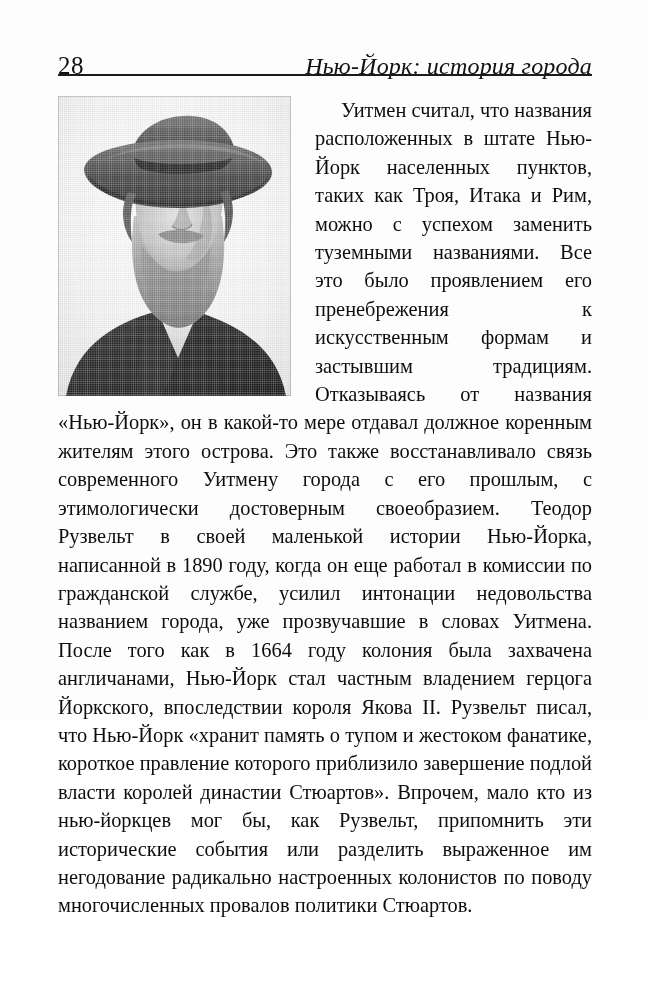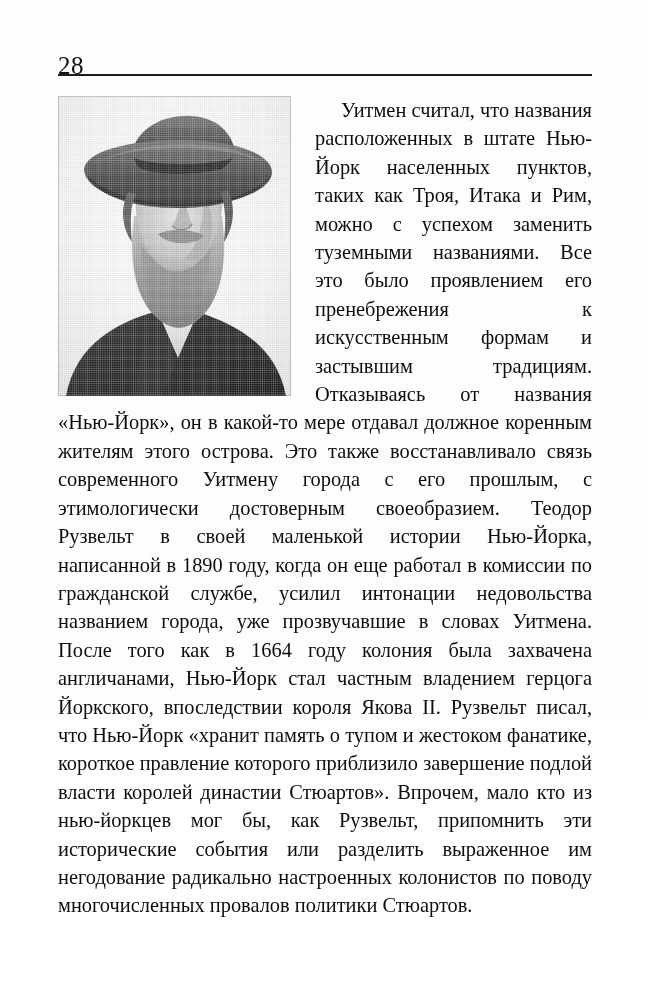--- a/index.html
+++ b/index.html
@@ -130,20 +130,21 @@
     box-shadow: inset 0 0 0 1px rgba(120,120,120,0.35);
   }
 </style>
 </head>
 <body>
 
 <div class="page">
 
   <div class="header">
     <span class="folio">28</span>
+    <span class="running-title">Нью-Йорк: история города</span>
   </div>
   <div class="header-rule"></div>
 
   <div class="textblock">
 
     <figure class="figure" style="margin:0 24px 4px 0;">
       <div class="photo" aria-label="Чёрно-белый портрет бородатого мужчины в широкополой шляпе">
         <svg viewBox="0 0 233 300" preserveAspectRatio="none" aria-hidden="true">
           <defs>
             <radialGradient id="bg" cx="50%" cy="38%" r="78%">

